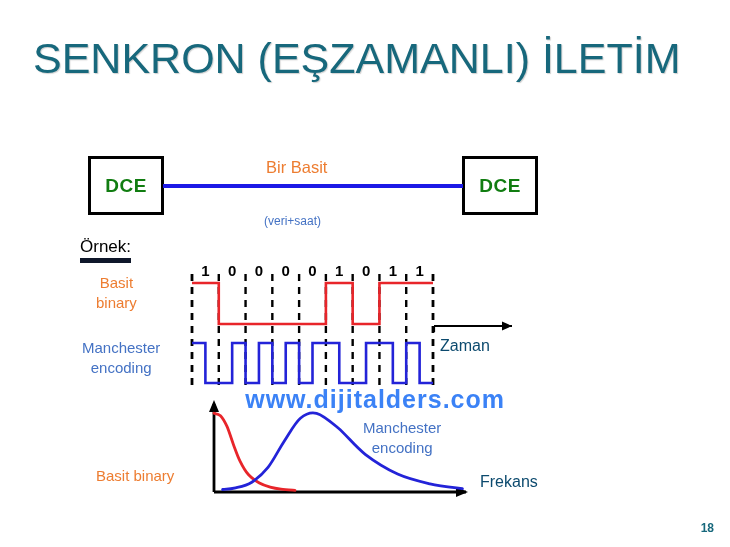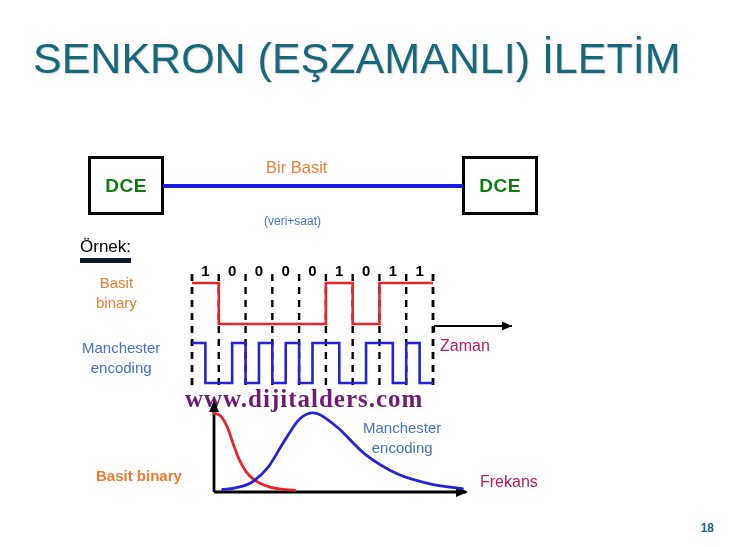--- a/index.html
+++ b/index.html
@@ -15,26 +15,26 @@
     overflow: hidden;
     font-family: "Liberation Sans", sans-serif;
   }
 
   
   .watermark {
     position: absolute;
     left: 185px;
     top: 385px;
     width: 320px;
-    text-align: left;
-    font-family: Liberation Serif, serif;
+    text-align: right;
+    font-family: Liberation Sans, sans-serif;
     font-size: 25px;
     font-weight: bold;
     letter-spacing: 1px;
-    color: #701a75;
+    color: #3b82f6;
     white-space: nowrap;
     user-select: none;
   }
 
   
   .slide-title {
     position: absolute;
     left: 33px;
     top: 34px;
     font-size: 43px;
@@ -117,21 +117,21 @@
   
   .wave-label {
     position: absolute;
     font-size: 15px;
     line-height: 1.35;
     white-space: nowrap;
     text-align: center;
   }
   #label-basit-binary    { left: 96px;  top: 273px; color: #ed7d31; }
   #label-manchester-enc  { left: 82px;  top: 338px; color: #4472c4; }
-  #label-basit-binary-2  { left: 96px;  top: 466px; color: #ed7d31; font-weight: bold; }
+  #label-basit-binary-2  { left: 96px;  top: 466px; color: #ed7d31; }
   #label-manchester-enc-2{ left: 363px; top: 418px; color: #4472c4; }
 
   
   #bit-digits {
     position: absolute;
     left: 192px;
     top: 262px;
     height: 19px;
   }
   #bit-digits .bit {
@@ -153,21 +153,21 @@
     width: 730px;
     height: 547px;
     overflow: visible;
     pointer-events: none;
   }
 
   
   .axis-label {
     position: absolute;
     font-size: 16px;
-    color: #be185d;
+    color: #0c4a6e;
     white-space: nowrap;
   }
   #label-zaman  { left: 440px; top: 337px; }
   #label-frekans{ left: 480px; top: 473px; }
 
   
   .page-number {
     position: absolute;
     right: 16px;
     bottom: 12px;

